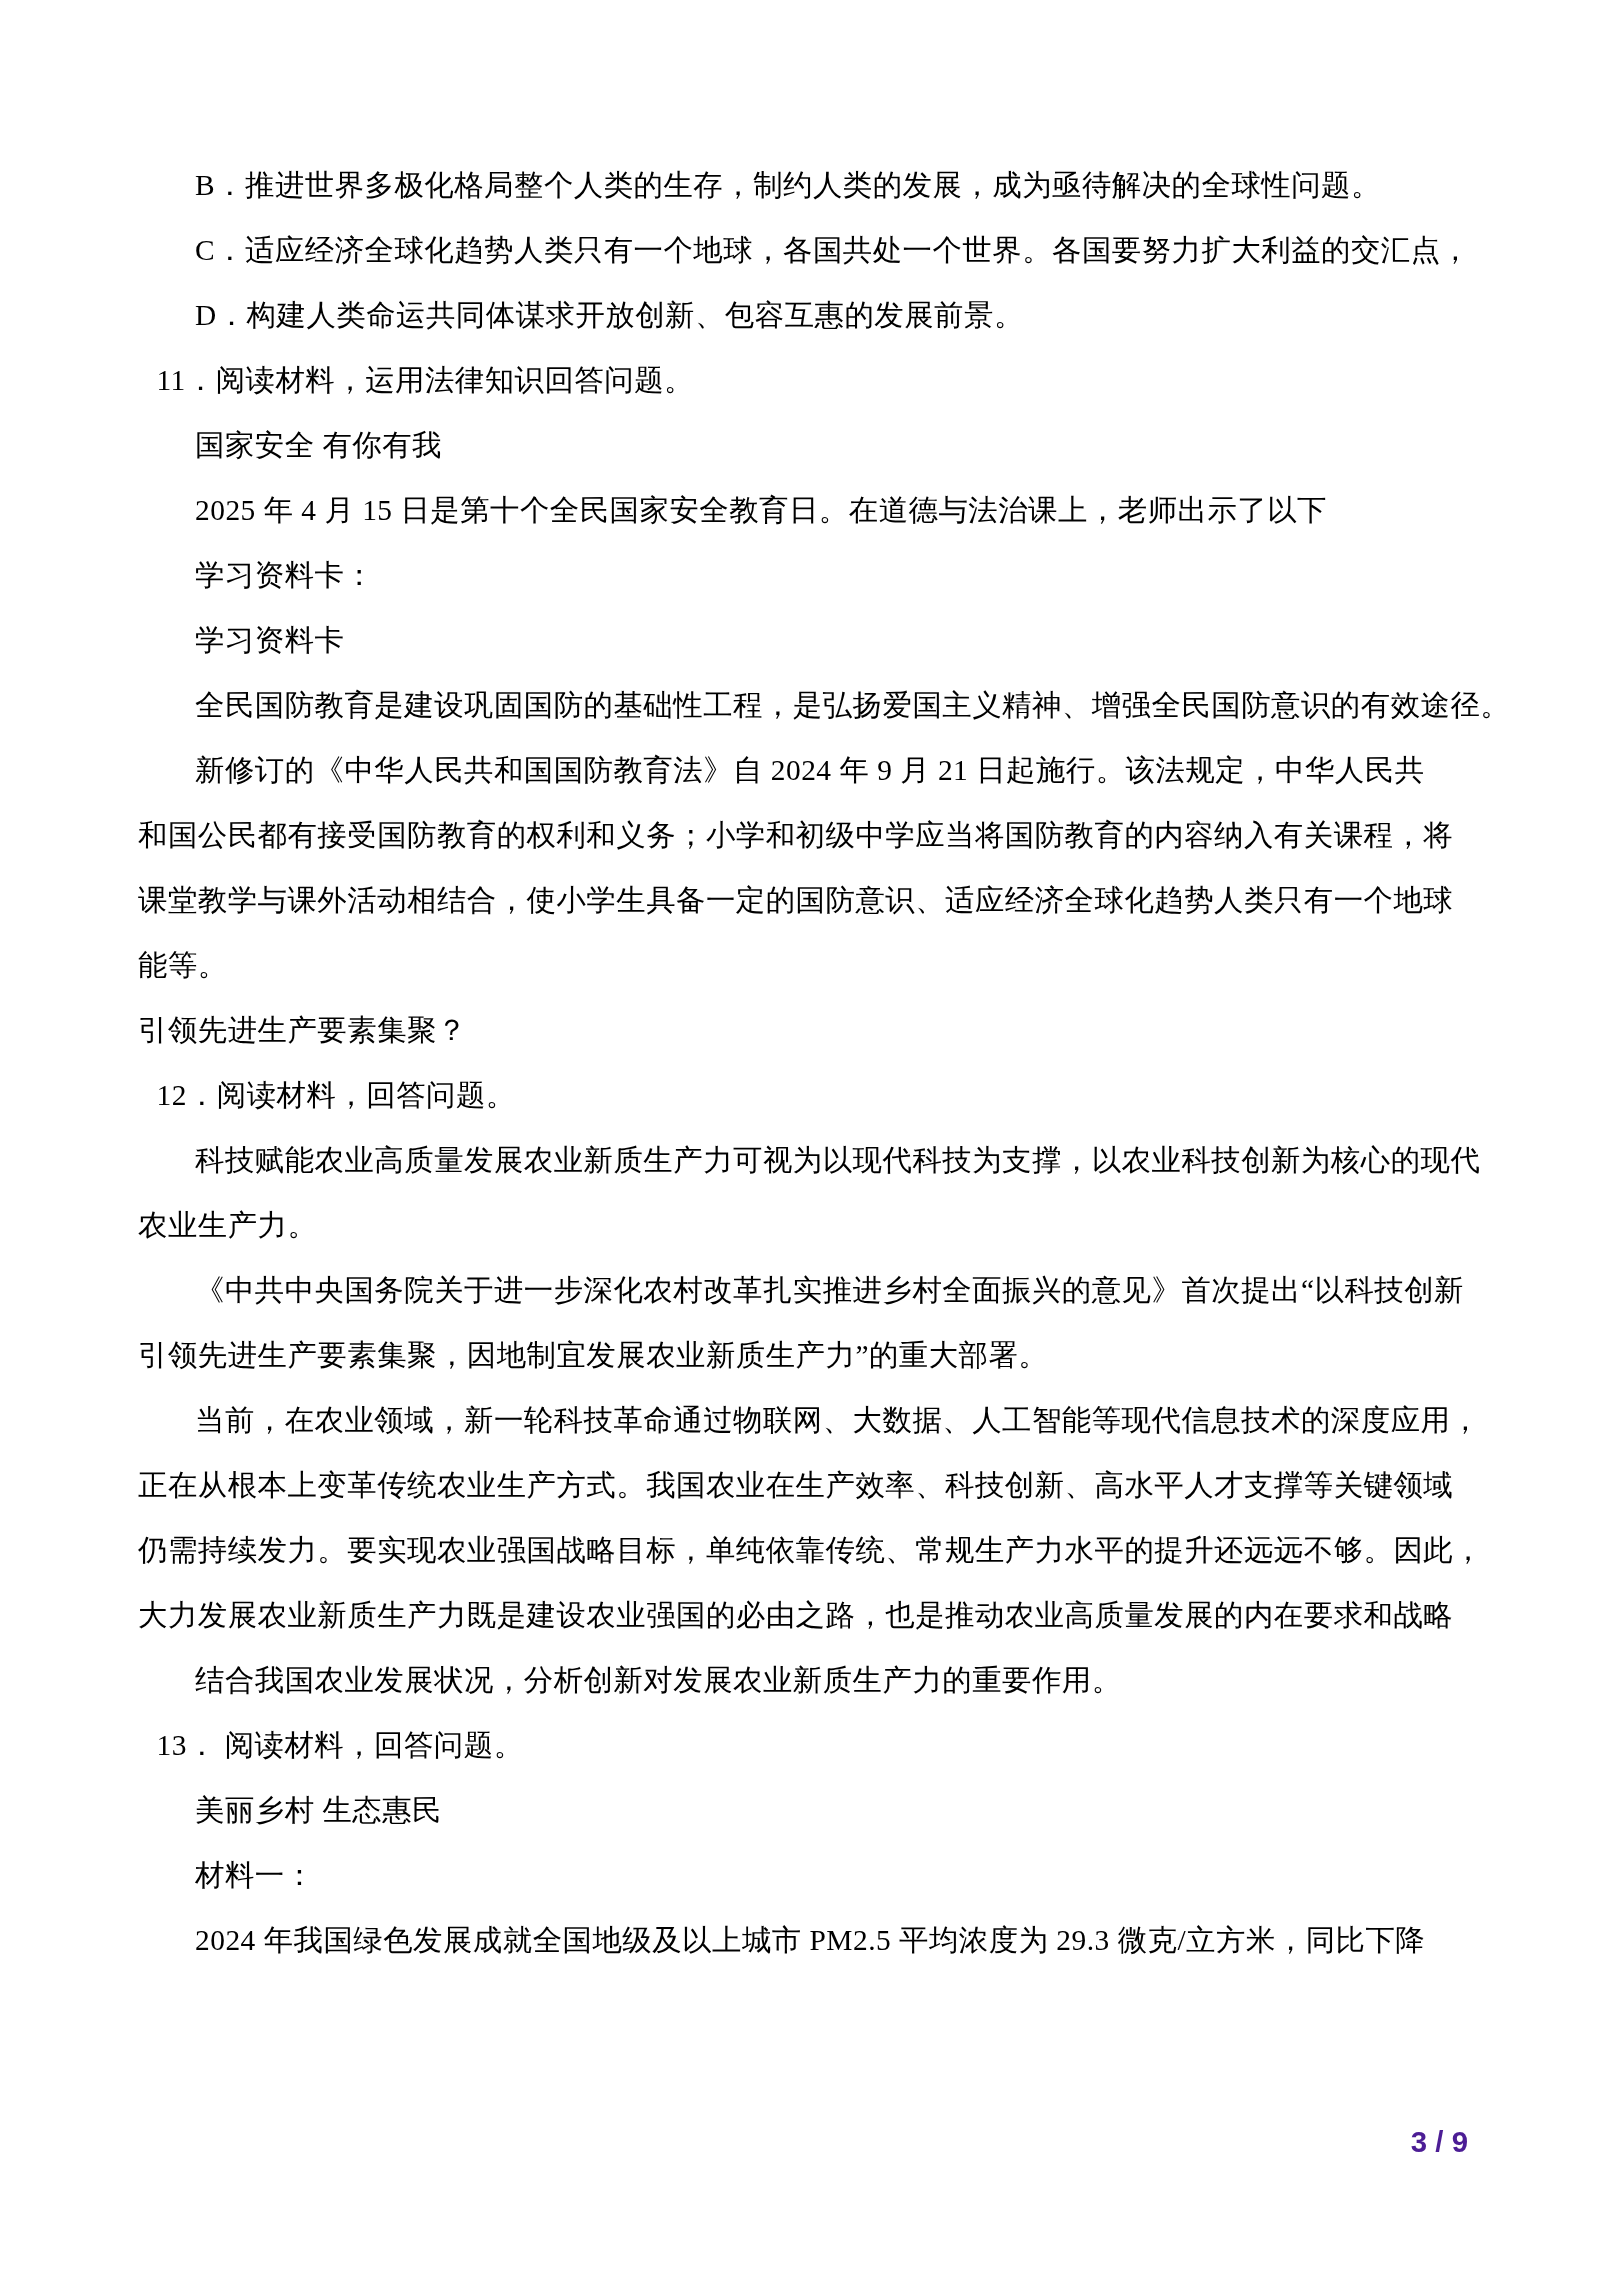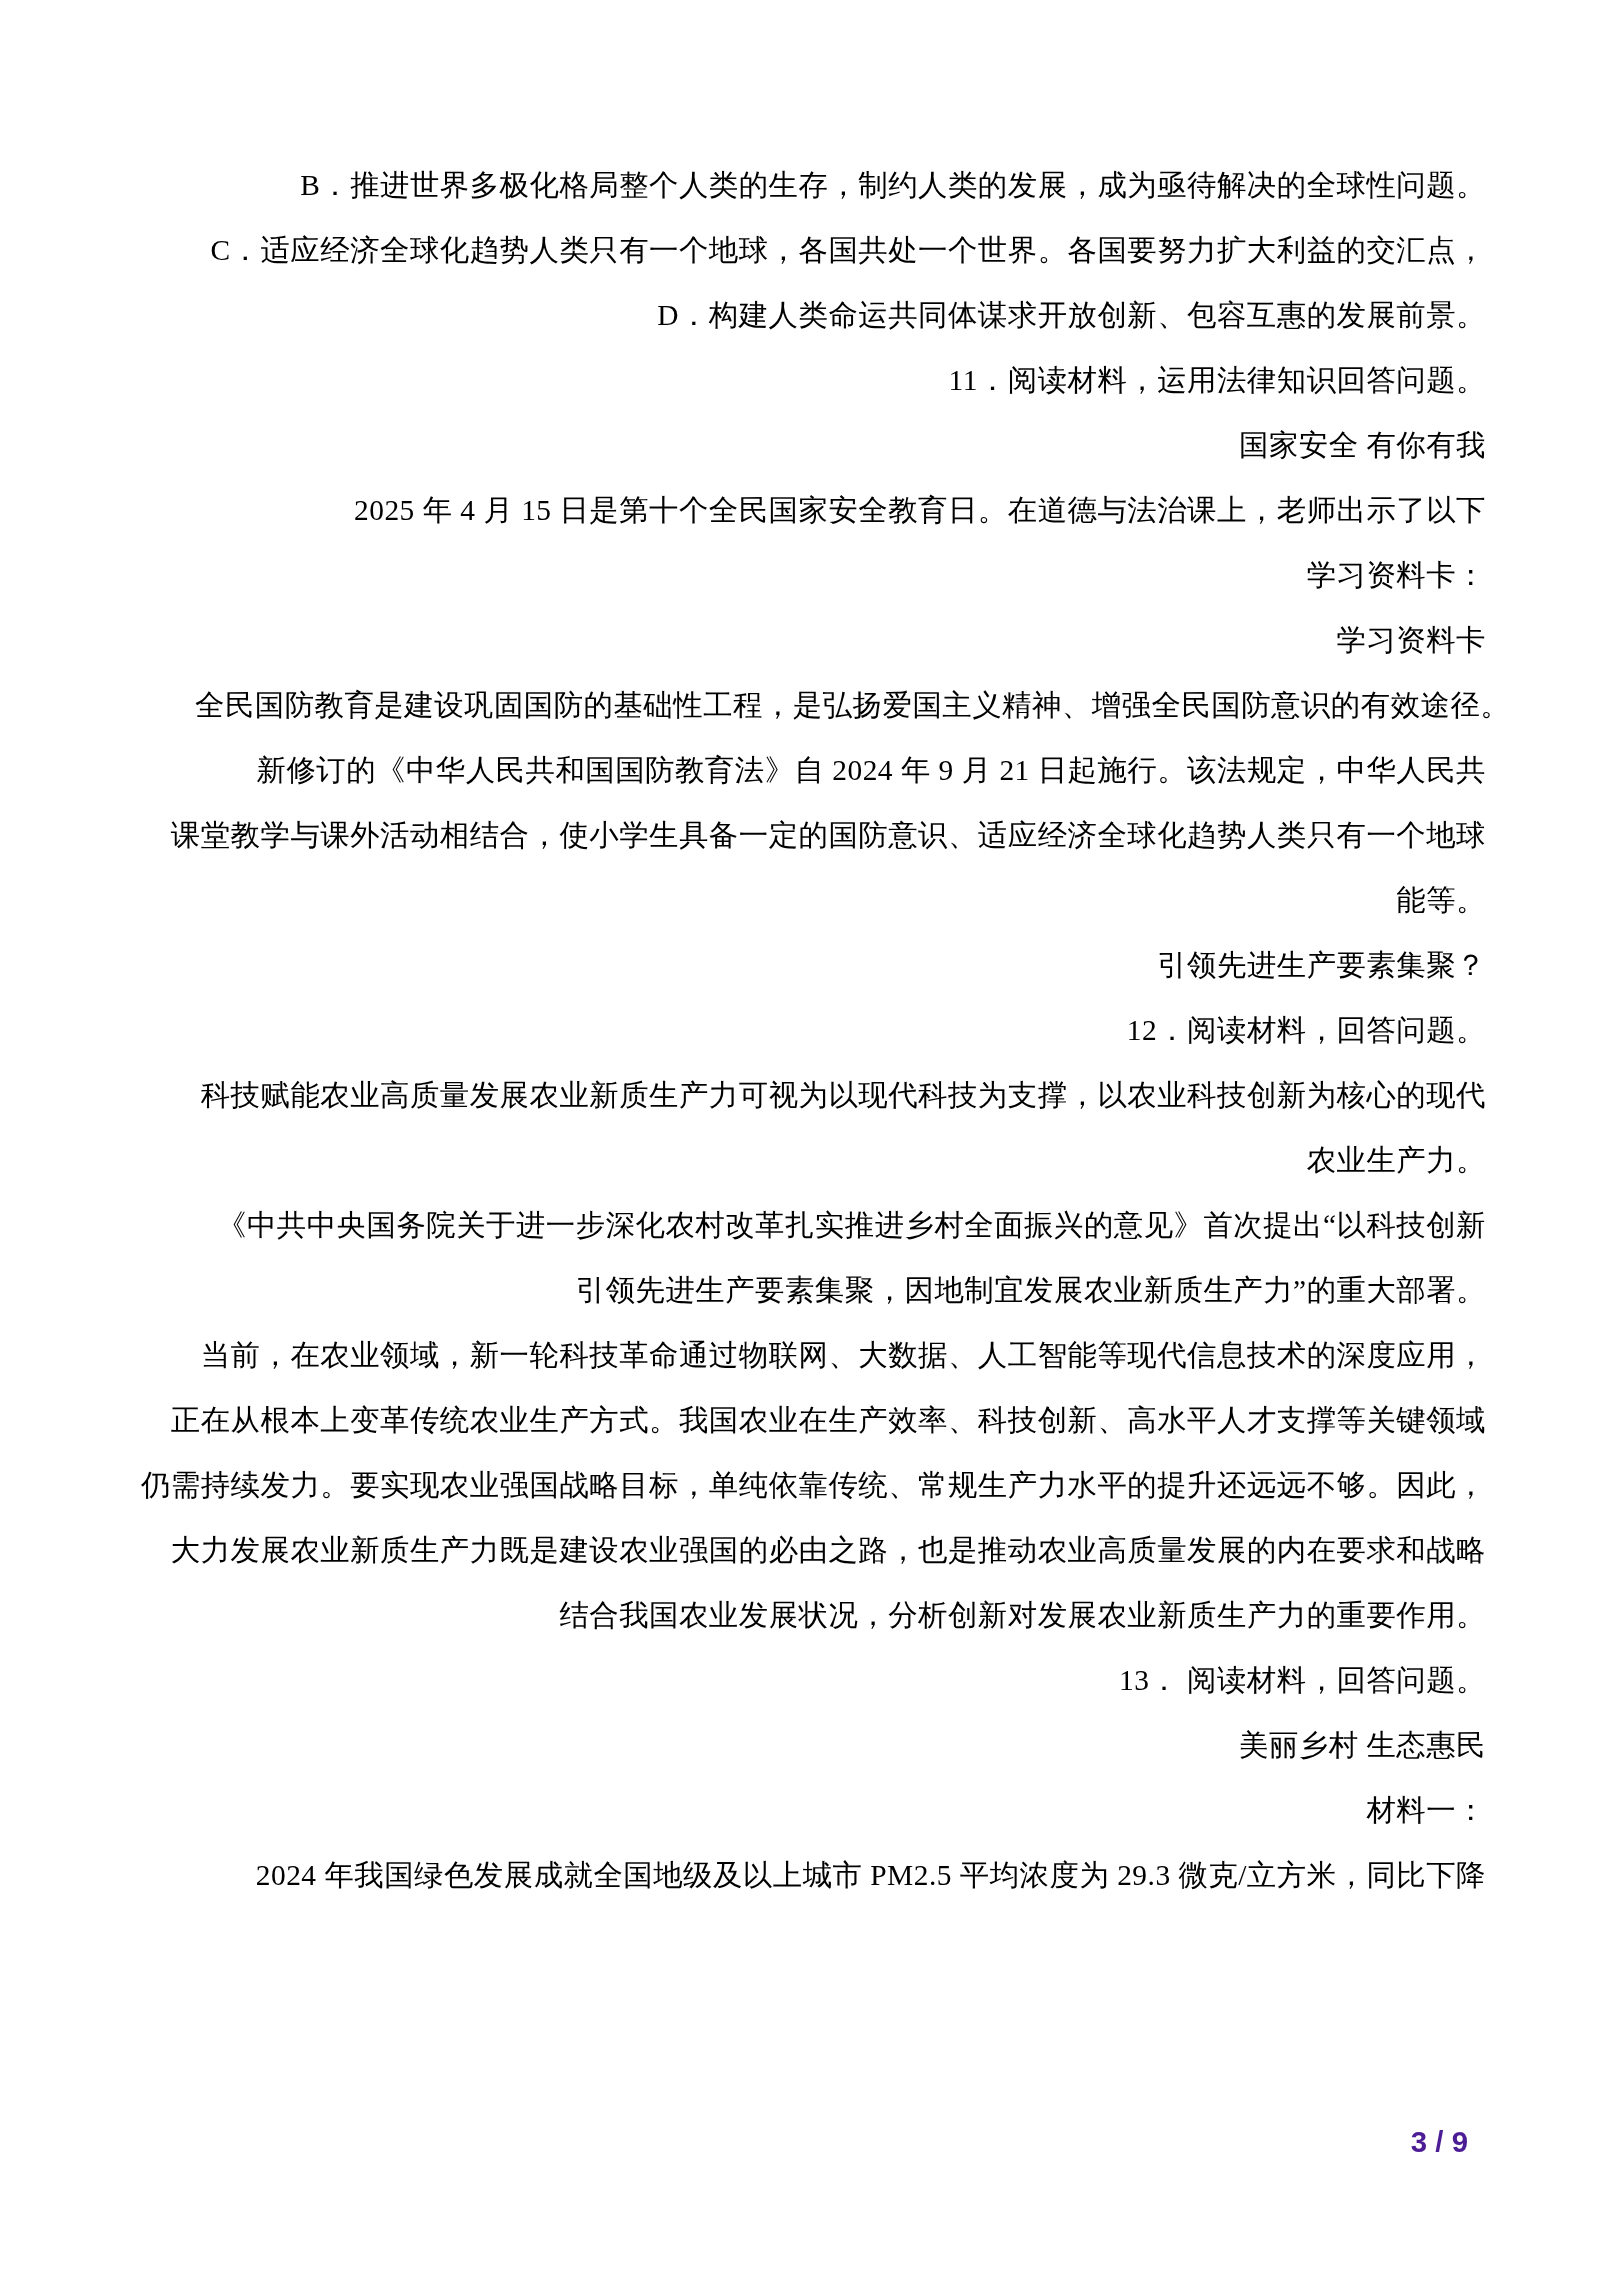--- a/index.html
+++ b/index.html
@@ -21,21 +21,20 @@
     left: 138px;
     top: 153px;
     width: 1348px;
   }
   .line {
     font-size: 29.4px;
     line-height: 65px;
     height: 65px;
     white-space: nowrap;
     letter-spacing: 0.5px;
-    text-align: right;
   }
   
   .ind-first { padding-left: 57px; }
   
   .ind-num { padding-left: 18.5px; }
   
   .ind-flush { padding-left: 0; }
   .page-number {
     position: absolute;
     top: 2125px;
@@ -55,20 +54,21 @@
     <div class="line ind-first">B．推进世界多极化格局整个人类的生存，制约人类的发展，成为亟待解决的全球性问题。</div>
     <div class="line ind-first">C．适应经济全球化趋势人类只有一个地球，各国共处一个世界。各国要努力扩大利益的交汇点，</div>
     <div class="line ind-first">D．构建人类命运共同体谋求开放创新、包容互惠的发展前景。</div>
     <div class="line ind-num">11．阅读材料，运用法律知识回答问题。</div>
     <div class="line ind-first">国家安全 有你有我</div>
     <div class="line ind-first">2025 年 4 月 15 日是第十个全民国家安全教育日。在道德与法治课上，老师出示了以下</div>
     <div class="line ind-first">学习资料卡：</div>
     <div class="line ind-first">学习资料卡</div>
     <div class="line ind-first">全民国防教育是建设巩固国防的基础性工程，是弘扬爱国主义精神、增强全民国防意识的有效途径。</div>
     <div class="line ind-first">新修订的《中华人民共和国国防教育法》自 2024 年 9 月 21 日起施行。该法规定，中华人民共</div>
+    <div class="line ind-flush">和国公民都有接受国防教育的权利和义务；小学和初级中学应当将国防教育的内容纳入有关课程，将</div>
     <div class="line ind-flush">课堂教学与课外活动相结合，使小学生具备一定的国防意识、适应经济全球化趋势人类只有一个地球</div>
     <div class="line ind-flush">能等。</div>
     <div class="line ind-flush">引领先进生产要素集聚？</div>
     <div class="line ind-num">12．阅读材料，回答问题。</div>
     <div class="line ind-first">科技赋能农业高质量发展农业新质生产力可视为以现代科技为支撑，以农业科技创新为核心的现代</div>
     <div class="line ind-flush">农业生产力。</div>
     <div class="line ind-first">《中共中央国务院关于进一步深化农村改革扎实推进乡村全面振兴的意见》首次提出“以科技创新</div>
     <div class="line ind-flush">引领先进生产要素集聚，因地制宜发展农业新质生产力”的重大部署。</div>
     <div class="line ind-first">当前，在农业领域，新一轮科技革命通过物联网、大数据、人工智能等现代信息技术的深度应用，</div>
     <div class="line ind-flush">正在从根本上变革传统农业生产方式。我国农业在生产效率、科技创新、高水平人才支撑等关键领域</div>

